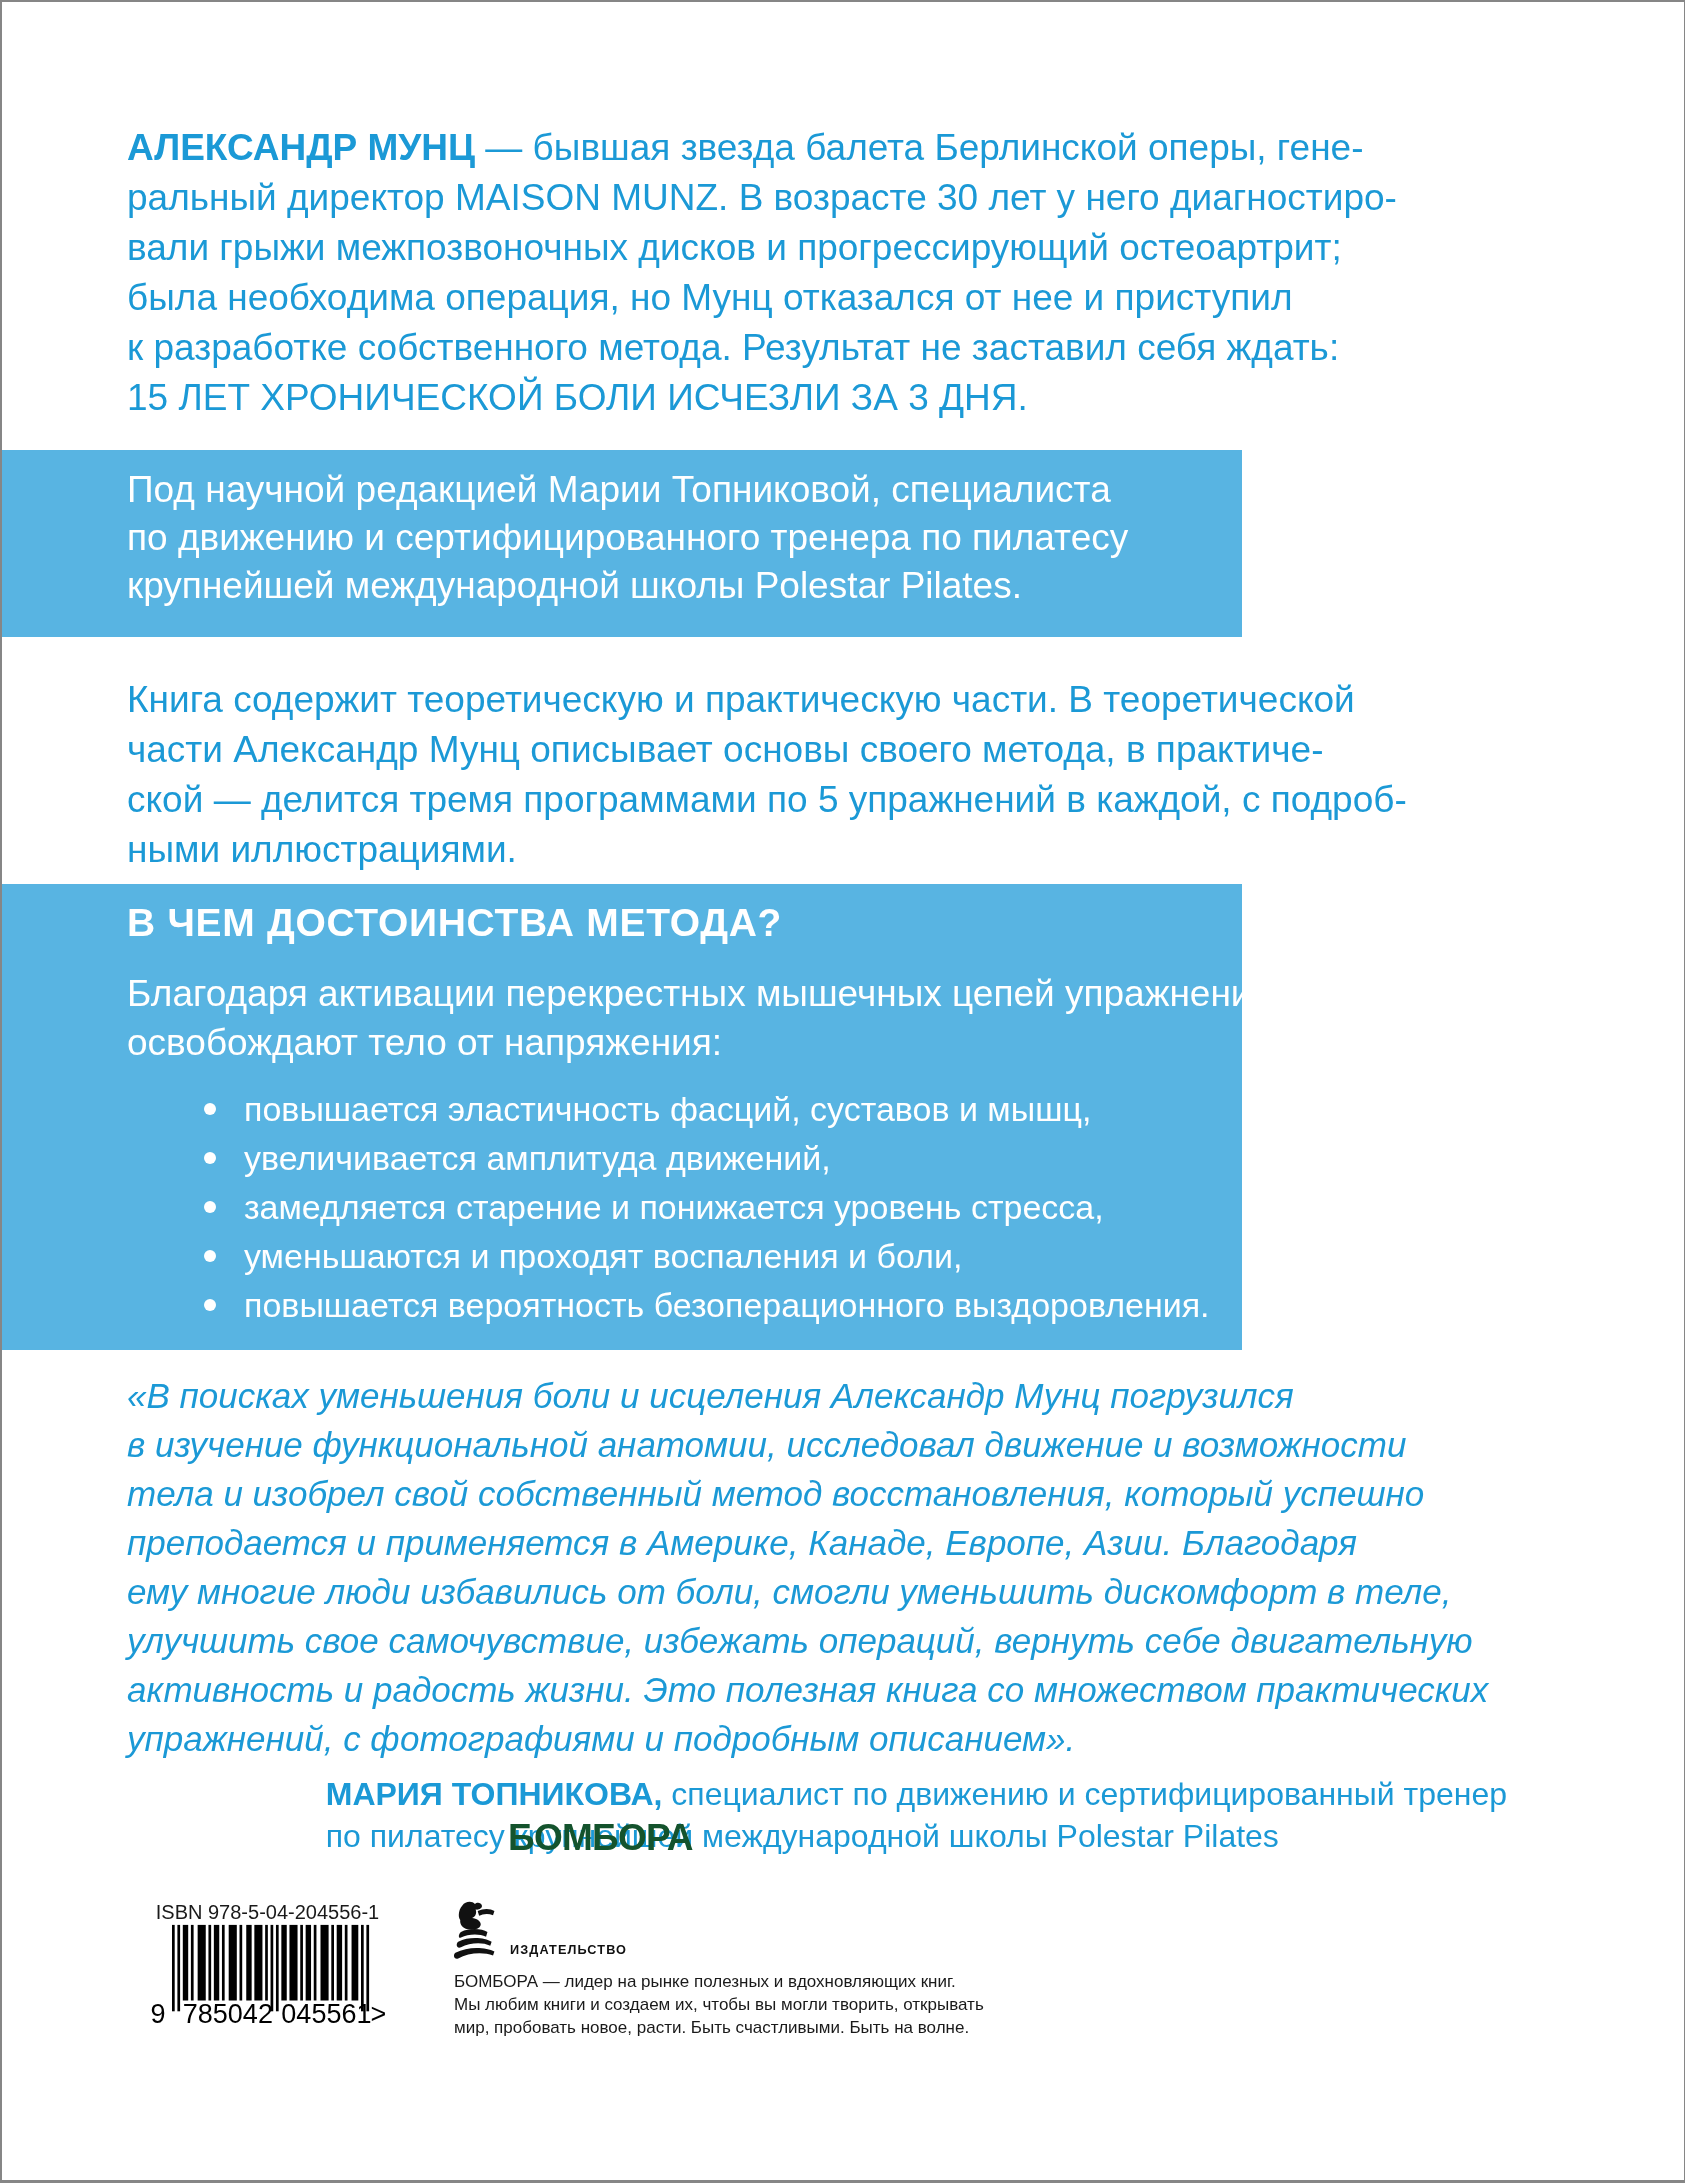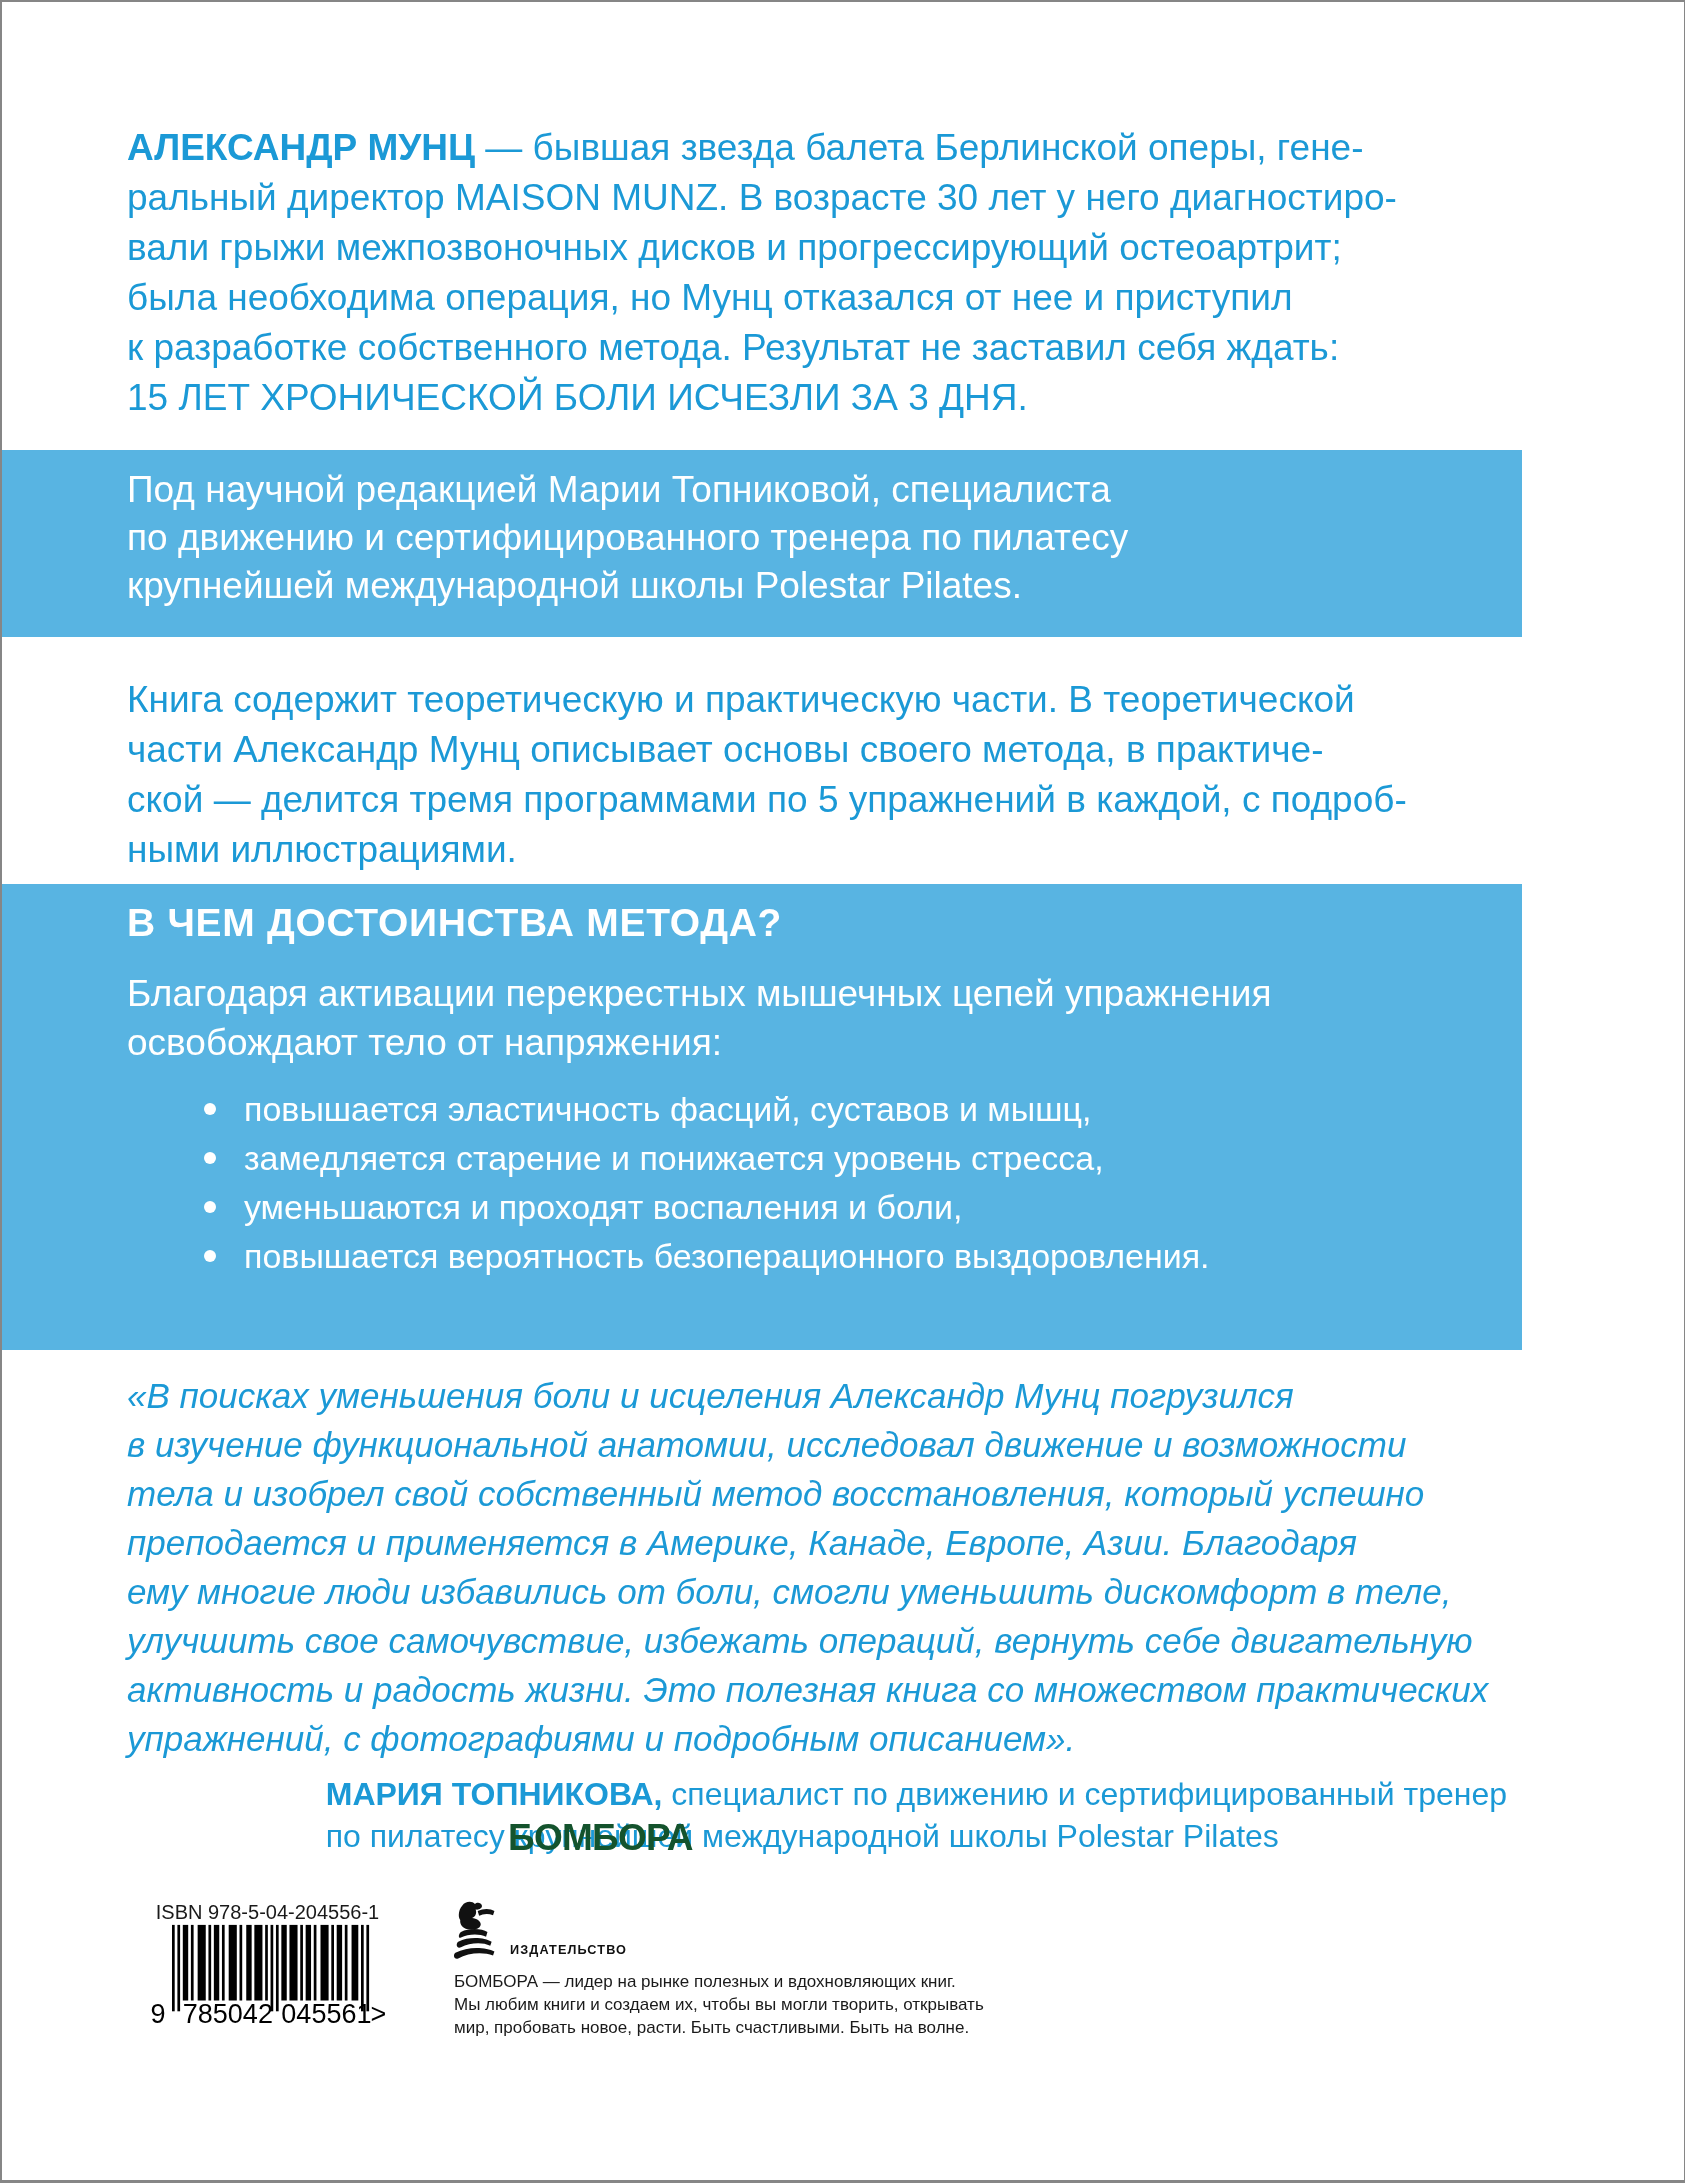--- a/index.html
+++ b/index.html
@@ -19,21 +19,21 @@
     overflow:hidden;
     padding-left:32px;
   }
   .abs{position:absolute;}
   .blue{color:var(--accent-color);}
   .lines{white-space:pre;}
   
   .intro{left:125px;top:121px;font-size:37px;line-height:50px;}
   .intro .lead{font-weight:700;}
   
-  .band{left:0;width:1520px;background:var(--band-color);color:#ffffff;box-sizing:border-box;}
+  .band{left:0;width:1240px;background:var(--band-color);color:#ffffff;box-sizing:border-box;}
   .band1{top:448px;height:187px;padding:15.5px 42px 0 125px;font-size:37px;line-height:48px;}
   .band2{top:882px;height:466px;padding:12.7px 42px 0 125px;}
   .band2 .heading{font-size:39px;line-height:51px;font-weight:700;letter-spacing:0.7px;margin:0 0 21px 0;}
   .band2 .band-intro{font-size:37px;line-height:49px;}
   .bullets{margin-top:18.3px;}
   .bullet-row{display:flex;align-items:flex-start;height:49px;padding-left:77px;}
   .bullet-dot{flex:0 0 auto;width:12px;height:12px;border-radius:50%;background:#ffffff;margin:18.3px 28px 0 0;}
   .bullet-text{font-size:34px;line-height:49px;white-space:pre;}
   
   .book-par{left:125px;top:673px;font-size:37px;line-height:50px;}
@@ -77,20 +77,24 @@
 ными иллюстрациями.</div>
 
   <div class="abs band band2">
     <div class="heading">В ЧЕМ ДОСТОИНСТВА МЕТОДА?</div>
     <div class="band-intro lines">Благодаря активации перекрестных мышечных цепей упражнения
 освобождают тело от напряжения:</div>
     <div class="bullets">
         <div class="bullet-row">
         <span class="bullet-dot"></span>
         <span class="bullet-text">повышается эластичность фасций, суставов и мышц,</span>
+      </div>
+        <div class="bullet-row">
+        <span class="bullet-dot"></span>
+        <span class="bullet-text">увеличивается амплитуда движений,</span>
       </div>
         <div class="bullet-row">
         <span class="bullet-dot"></span>
         <span class="bullet-text">замедляется старение и понижается уровень стресса,</span>
       </div>
         <div class="bullet-row">
         <span class="bullet-dot"></span>
         <span class="bullet-text">уменьшаются и проходят воспаления и боли,</span>
       </div>
         <div class="bullet-row">

